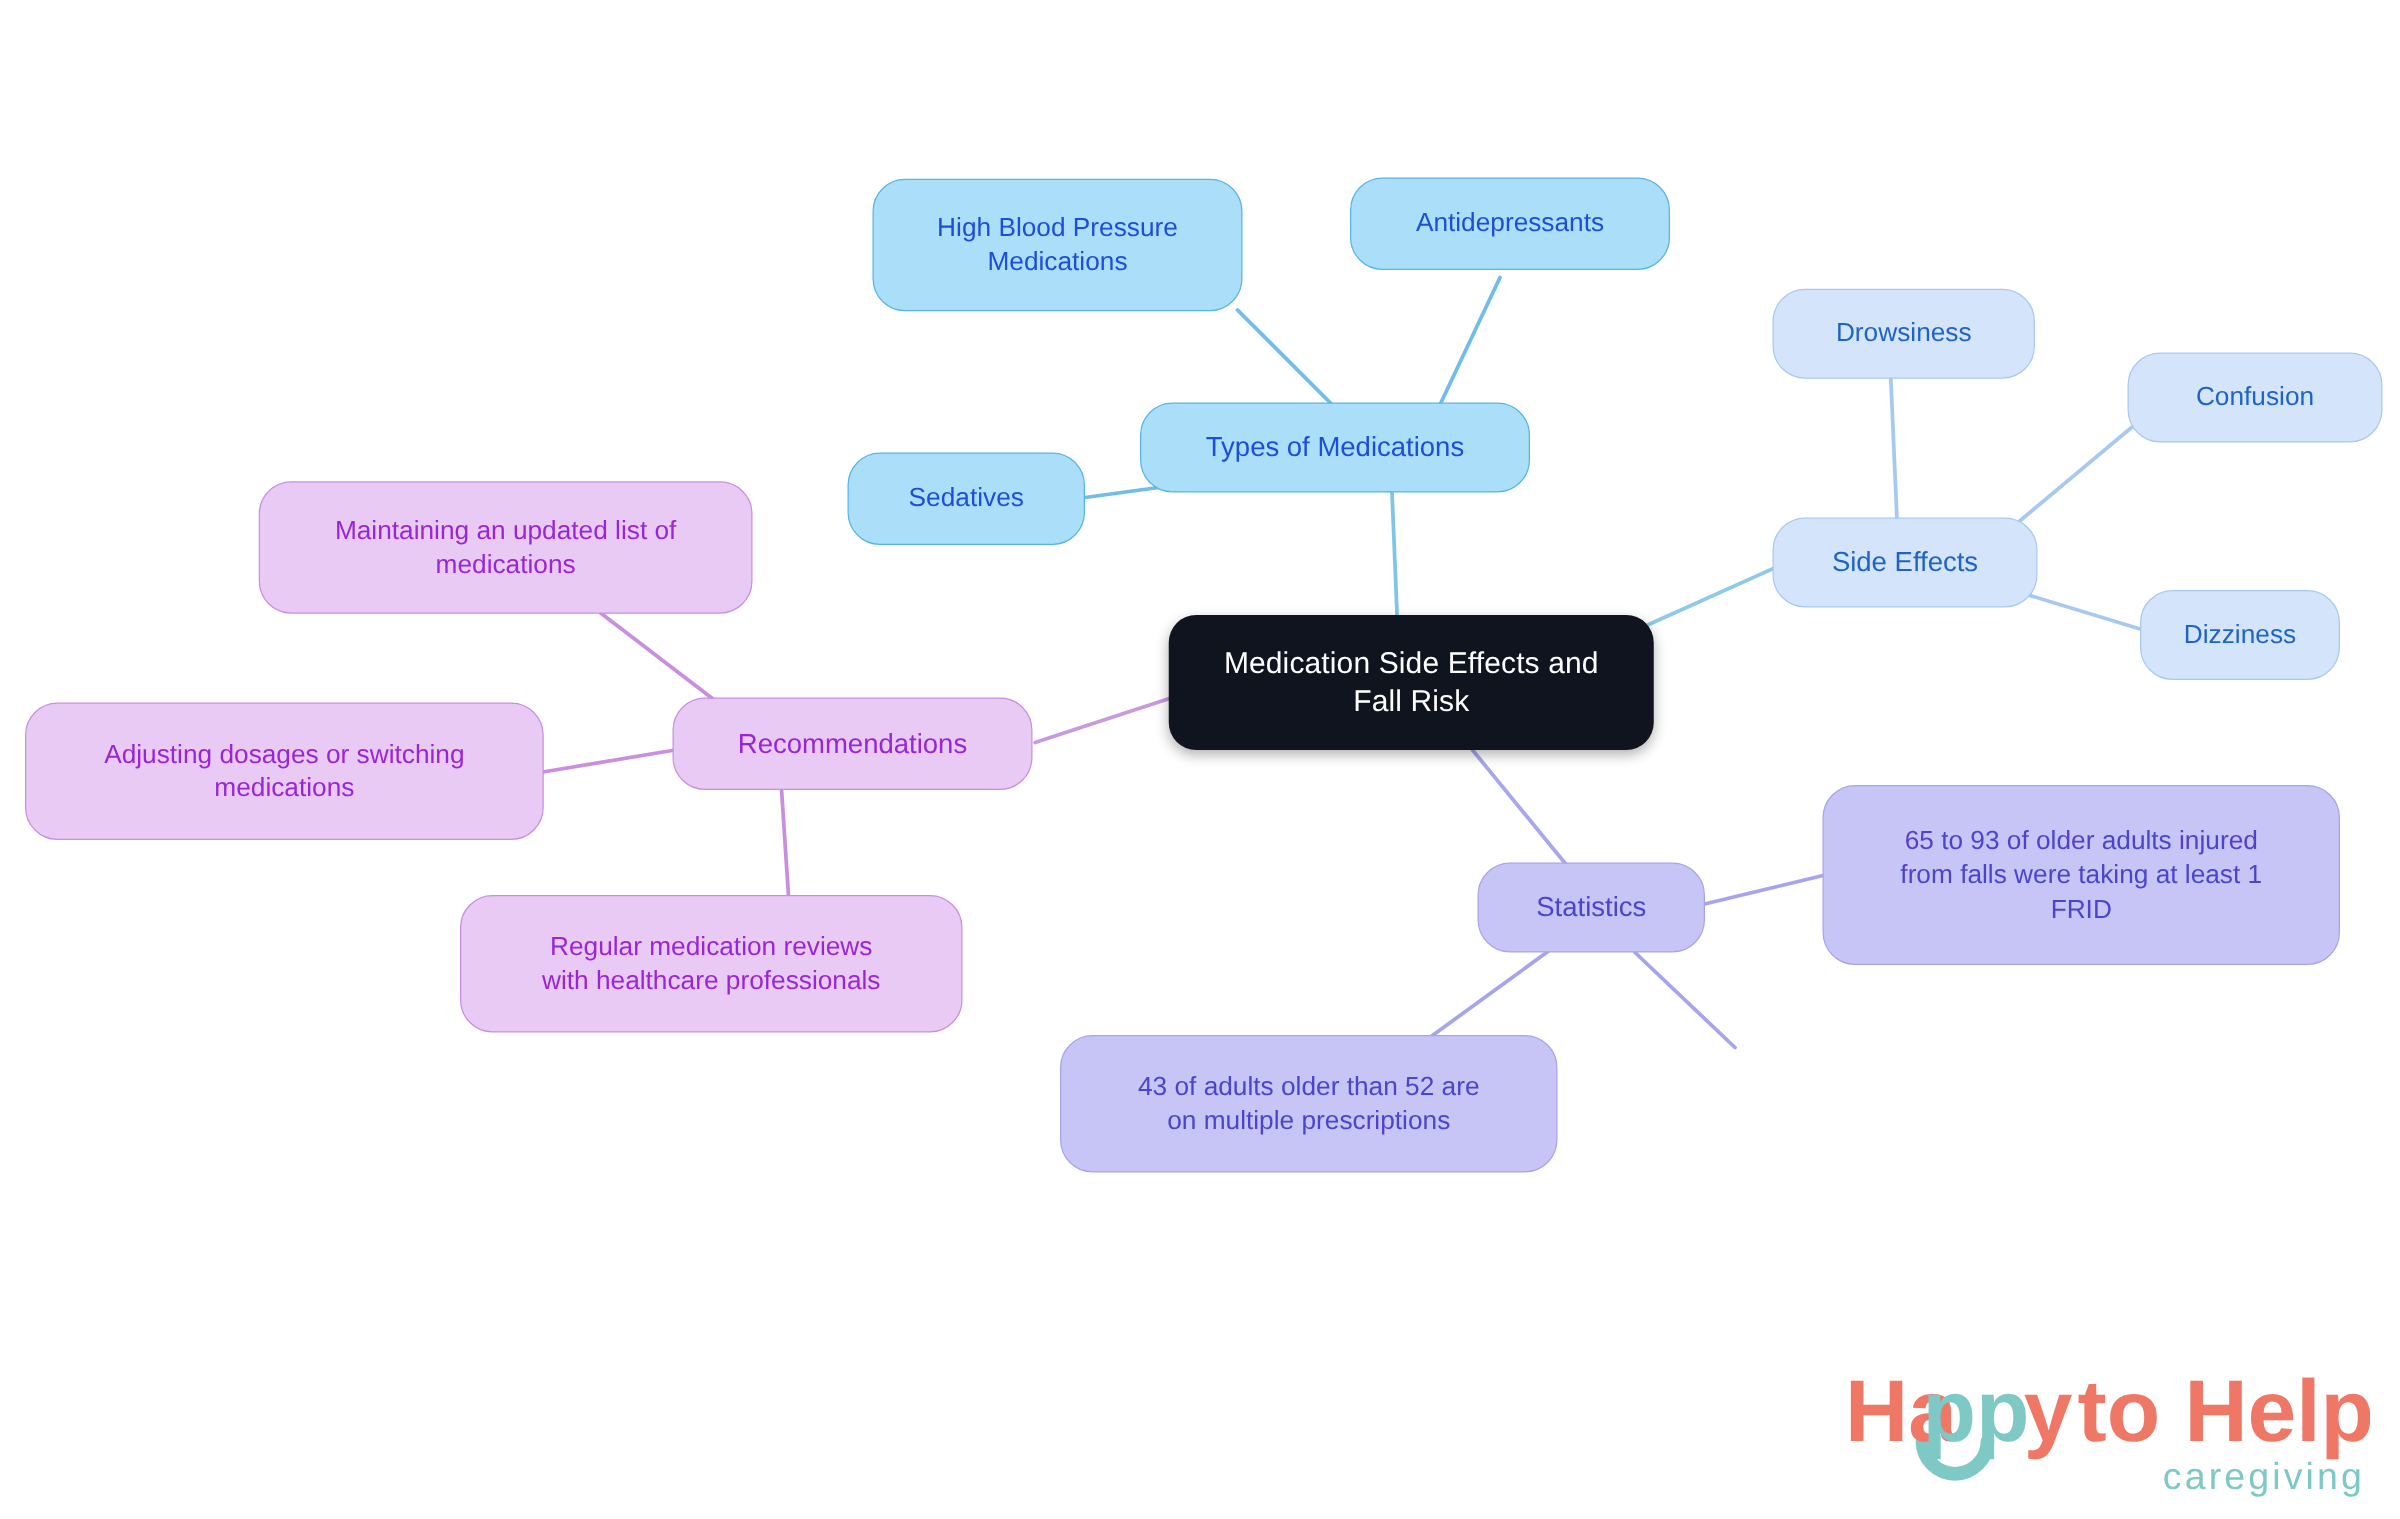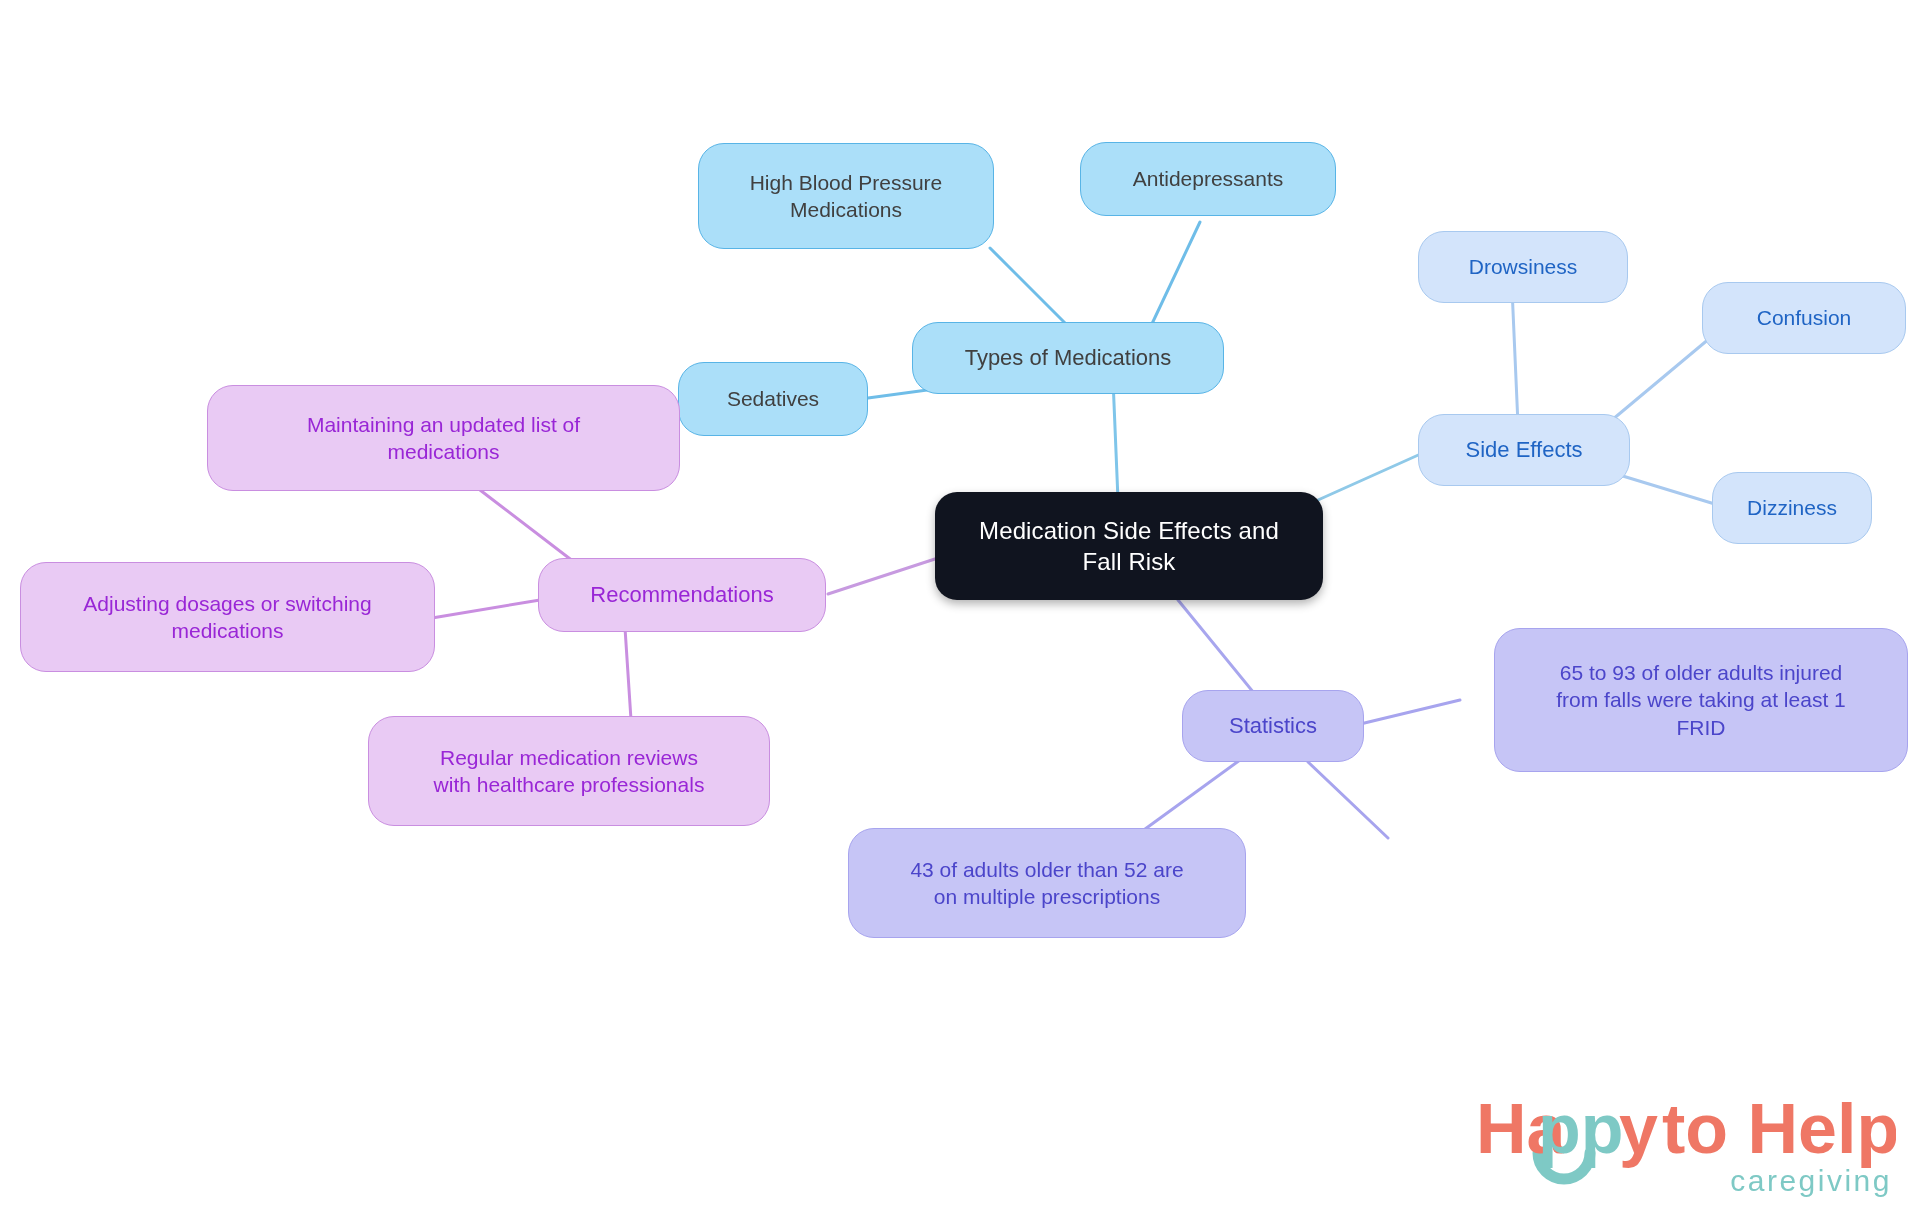--- a/index.html
+++ b/index.html
@@ -46,21 +46,21 @@
     background: #10141f;
     color: #ffffff;
     font-size: 24px;
     letter-spacing: 0.1px;
     box-shadow: 0 4px 10px rgba(0,0,0,0.30);
   }
   
   .fam-meds {
     background: #abdff9;
     border-color: #58b4e6;
-    color: #404040;
+    color: #1d4ed8;
   }
   
   .fam-side {
     background: #d3e4fb;
     border-color: #a8c9ef;
     color: #1f64c4;
   }
   
   .fam-stats {
     background: #c6c5f6;
@@ -155,37 +155,37 @@
   </div>
 
   <div class="node fam-side t21" style="left:1712px; top:472px; width:160px; height:72px;">
     <span>Dizziness</span>
   </div>
 
   <div class="node fam-stats t22" style="left:1182px; top:690px; width:182px; height:72px;">
     <span>Statistics</span>
   </div>
 
-  <div class="node fam-stats t21" style="left:1458px; top:628px; width:414px; height:144px;margin-left:36px;">
+  <div class="node fam-stats t21" style="left:1458px; top:628px; width:414px; height:144px;">
     <span>65 to 93 of older adults injured
 from falls were taking at least 1
 FRID</span>
   </div>
 
   <div class="node fam-stats t21" style="left:848px; top:828px; width:398px; height:110px;">
     <span>43 of adults older than 52 are
 on multiple prescriptions</span>
   </div>
 
 
   <div class="node fam-rec t22" style="left:538px; top:558px; width:288px; height:74px;">
     <span>Recommendations</span>
   </div>
 
-  <div class="node fam-rec t21" style="left:207px; top:385px; width:473px; height:106px;">
+  <div class="node fam-rec t21" style="left:207px; top:385px; width:395px; height:106px;">
     <span>Maintaining an updated list of
 medications</span>
   </div>
 
   <div class="node fam-rec t21" style="left:20px; top:562px; width:415px; height:110px;">
     <span>Adjusting dosages or switching
 medications</span>
   </div>
 
   <div class="node fam-rec t21" style="left:368px; top:716px; width:402px; height:110px;">

